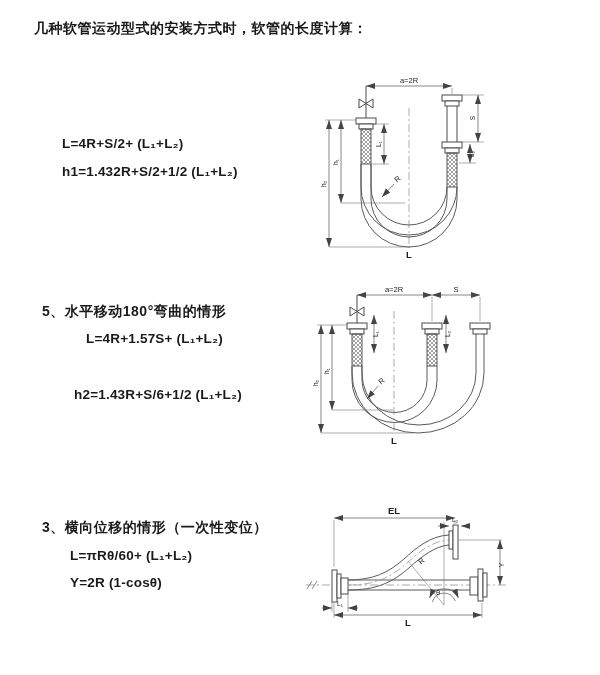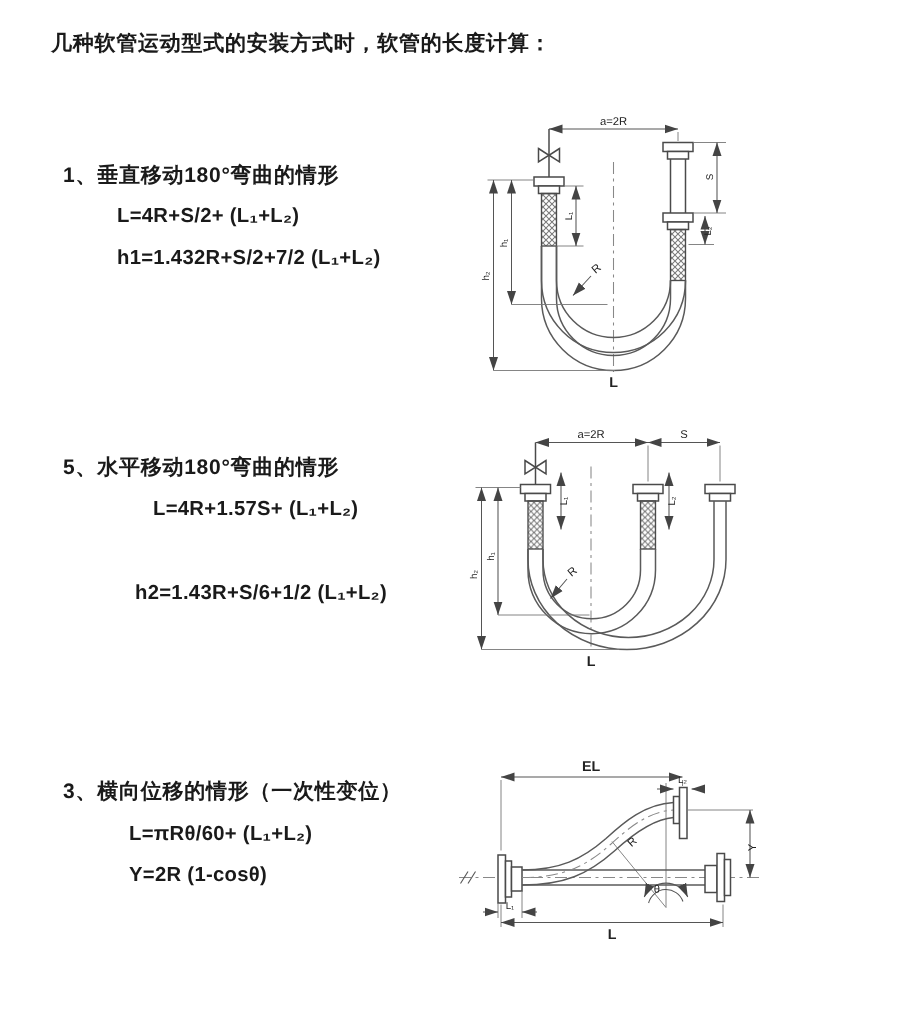--- a/index.html
+++ b/index.html
@@ -1,20 +1,20 @@
 <!DOCTYPE html>
 <html><head>
 <meta charset="utf-8">
 <style>
   html,body{margin:0;padding:0;background:#fff;}
   .page{position:relative;width:520px;height:675px;background:#ffffff;
         font-family:"Liberation Sans",sans-serif;color:#1a1a1a;overflow:hidden;}
   .title{position:absolute;left:34px;top:20px;font-size:14px;font-weight:700;letter-spacing:.5px;}
   .heading{position:absolute;font-size:14px;font-weight:700;letter-spacing:.5px;}
-  .formula{position:absolute;font-size:13.5px;font-weight:600;letter-spacing:.2px;margin-left:16px;}
+  .formula{position:absolute;font-size:13.5px;font-weight:600;letter-spacing:.2px;}
   svg.diag{position:absolute;overflow:visible;}
   .ln{fill:none;stroke:#4a4a4a;stroke-width:1;}
   .hose{fill:none;stroke:#5a5a5a;stroke-width:1;}
   .fit{fill:#ffffff;stroke:#4a4a4a;stroke-width:1;}
   .braid{fill:url(#braidpat);stroke:#4a4a4a;stroke-width:.9;}
   .dim{stroke:#555;stroke-width:.7;fill:none;}
   .ext{stroke:#777;stroke-width:.6;fill:none;}
   .cl{stroke:#888;stroke-width:.7;stroke-dasharray:8 3 2 3;fill:none;}
   .lab{fill:#222;font-size:7.5px;font-family:"Liberation Sans",sans-serif;}
   .sm{font-size:6.5px;}
@@ -31,23 +31,22 @@
         <path d="M0,1 L9,4 L0,7 Z" fill="#444"></path>
       </marker>
       <pattern id="braidpat" width="4" height="4" patternUnits="userSpaceOnUse">
         <path d="M0,0 l4,4 M4,0 l-4,4" stroke="#7a7a7a" stroke-width="0.7" fill="none"></path>
       </pattern>
     </defs>
   </svg>
 
   <div class="title">几种软管运动型式的安装方式时，软管的长度计算：</div>
 
-  <div class="heading" style="left:42px;top:108px">1、垂直移动180°弯曲的情形</div>
   <div class="formula" style="left:62px;top:136px">L=4R+S/2+ (L₁+L₂)</div>
-  <div class="formula" style="left:62px;top:164px">h1=1.432R+S/2+7/2 (L₁+L₂)</div>
+  <div class="formula" style="left:62px;top:164px">h1=1.432R+S/2+1/2 (L₁+L₂)</div>
 
   <svg class="diag" style="left:310px;top:70px" width="205" height="195" viewBox="0 0 205 195">
     <line class="cl" x1="99" y1="38" x2="99" y2="178"></line>
 
     <g>
       <line class="dim" x1="56" y1="16" x2="142" y2="16" marker-start="url(#arr)" marker-end="url(#arr)"></line>
       <line class="ext" x1="142" y1="18" x2="142" y2="24"></line>
       <text class="lab" x="99" y="13" text-anchor="middle">a=2R</text>
     </g>
 

